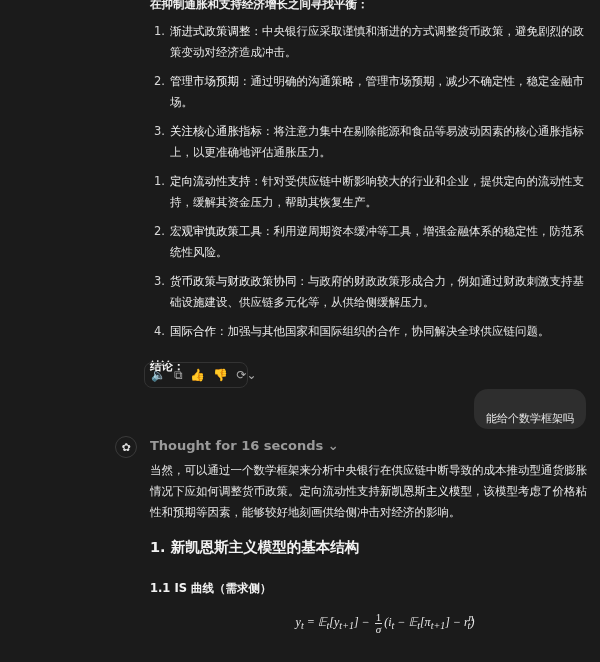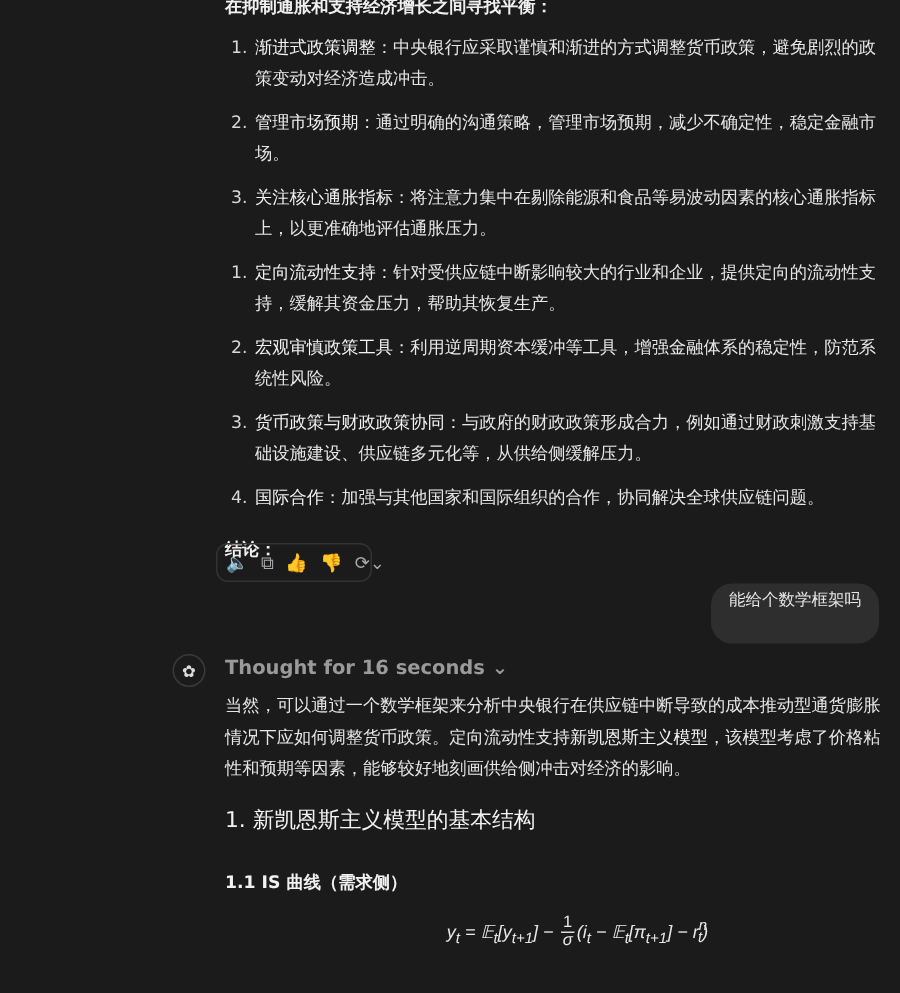--- a/index.html
+++ b/index.html
@@ -18,33 +18,33 @@
   ol li .num { position:absolute; left:4px; top:0; color:#d8d8d8; }
   .actions {
     position:absolute; left:144px; top:362px; width:104px; height:26px;
     border:1px solid #333; border-radius:8px; display:flex; align-items:center;
     padding:0 6px; gap:8px; box-sizing:border-box;
   }
   .actions span { color:#aaa; font-size:12px; line-height:12px; cursor:pointer; }
   .user-bubble {
     position:absolute; right:14px; top:389px; height:40px;
     background:#2e2e2e; border-radius:14px; padding:0 12px;
-    display:flex; align-items:flex-start; color:#e6e6e6; font-size:11px;
+    display:flex; align-items:flex-end; color:#e6e6e6; font-size:11px;
   }
   .avatar {
     position:absolute; left:115px; top:436px; width:20px; height:20px;
     border:1px solid #3a3a3a; border-radius:50%;
     display:flex; align-items:center; justify-content:center; color:#ddd; font-size:11px;
   }
   .thought {
     position:absolute; left:150px; top:438px; color:#9a9a9a; font-size:13px; line-height:16px; cursor:pointer;font-weight:bold;
   }
-  .h1 { font-size:14.5px; font-weight:normal; color:#f2f2f2; }
+  .h1 { font-size:14.5px; font-weight:bold; color:#f2f2f2; }
   .h2 { font-size:11.5px; font-weight:bold; color:#f2f2f2; }
-  .math { font-family:Liberation Sans, sans-serif; font-style:italic; color:#e8e8e8; }
+  .math { font-family:Liberation Serif, serif; font-style:italic; color:#e8e8e8; }
   .frac { display:inline-flex; flex-direction:column; align-items:center; vertical-align:middle; margin:0 2px; font-size:11px; line-height:11px; }
   .frac .n { border-bottom:1px solid #ddd; padding:0 1px; font-style:normal; }
   ul { margin:0; padding:0; list-style:none; }
   ul li { position:relative; padding-left:14px; margin-bottom:4px; }
   ul li::before { content:"•"; position:absolute; left:2px; color:#ddd; }
 </style>
 </head>
 <body>
 
 <div class="col" style="top:-6px;">

